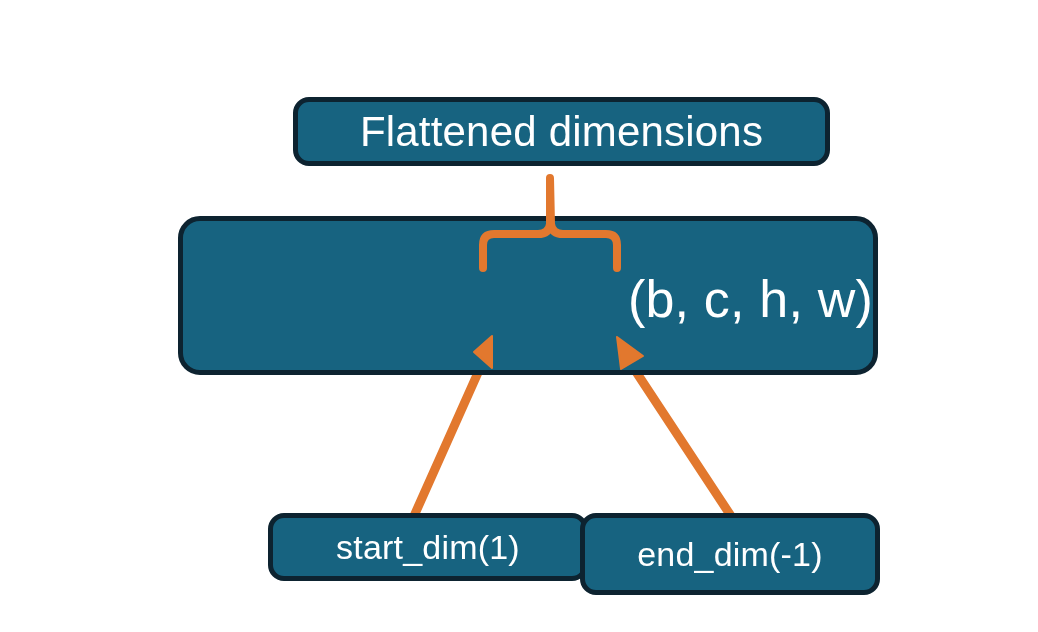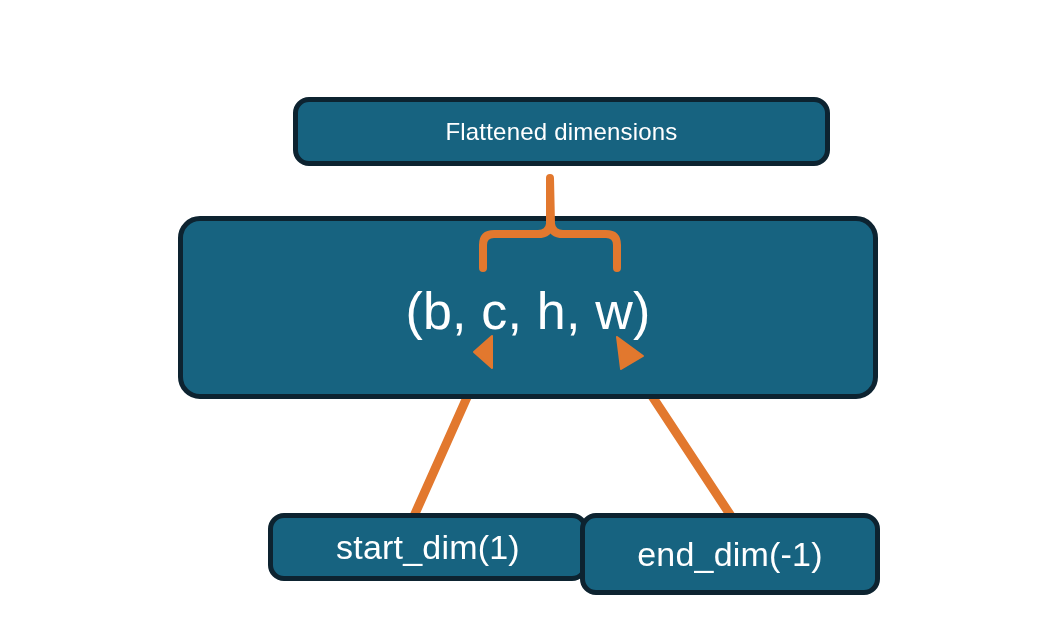--- a/index.html
+++ b/index.html
@@ -33,29 +33,30 @@
     font-weight: 400;
     letter-spacing: 0.2px;
     white-space: nowrap;
     z-index: 1;
   }
   #node-flattened {
     left: 293px;
     top: 97px;
     width: 537px;
     height: 69px;
-    font-size: 24px;
+    font-size: 42px;
   }
   #node-shape {
     left: 178px;
     top: 216px;
     width: 700px;
-    height: 183px;
+    height: 159px;
     border-radius: 22px;
     font-size: 52px;
+    justify-content: flex-end;
   }
   #node-shape .node-text {
     margin-top: 6px;
   }
   #node-start {
     left: 268px;
     top: 513px;
     width: 320px;
     height: 68px;
     font-size: 34px;

